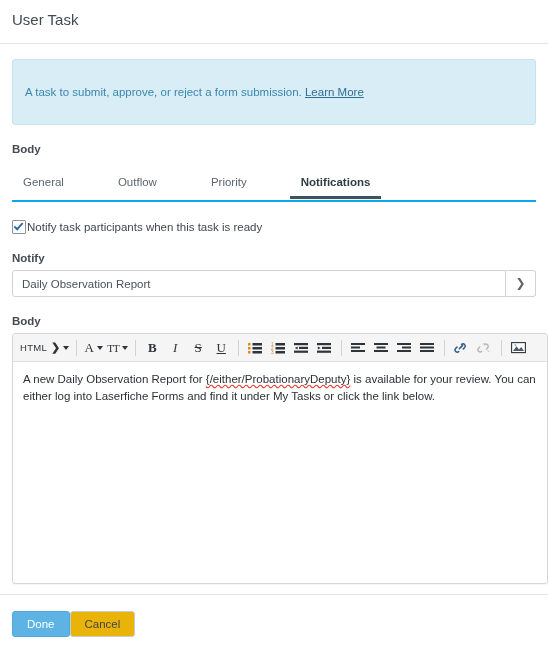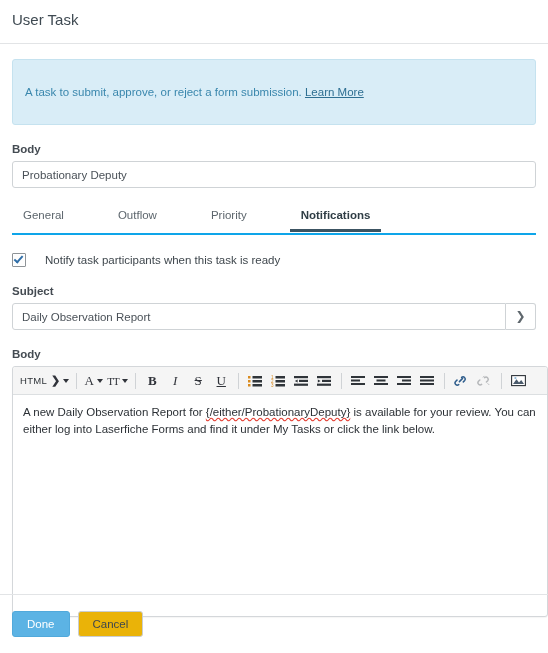--- a/index.html
+++ b/index.html
@@ -116,21 +116,21 @@
     position: absolute;
     left: 3px;
     top: 0px;
     width: 3px;
     height: 7px;
     border: solid #2f6ea8;
     border-width: 0 2px 2px 0;
     transform: rotate(42deg);
   }
   .check-label {
-    margin-left: 19px;
+    margin-left: 1px;
     font-size: 11.5px;
     color: #3f474d;
     line-height: 14px;
   }
 
   
   .input-group {
     display: flex;
     width: 100%;
     box-sizing: border-box;
@@ -232,21 +232,21 @@
     position: absolute;
     left: 0; right: 0;
     top: 594px;
     border-top: 1px solid #e2e4e6;
   }
   .footer {
     position: absolute;
     left: 12px;
     top: 611px;
     display: flex;
-    gap: 8px;
+    gap: 0;
   }
   .btn {
     font-family: "Liberation Sans", sans-serif;
     font-size: 11.5px;
     border-radius: 3px;
     padding: 0 14px;
     height: 26px;
     line-height: 24px;
     cursor: pointer;
     box-sizing: border-box;
@@ -269,37 +269,36 @@
 <div class="dialog-title">User Task</div>
 <div class="title-rule"></div>
 
 <div class="info-banner">
   <span>A task to submit, approve, or reject a form submission.</span>
   <a href="#">Learn More</a>
 </div>
 
 <div class="field-block">
   <div class="field-label">Body</div>
-  <input class="text-input" type="text" value="Probationary Deputy" style="">
 </div>
 
 <div class="tabs">
   <div class="tab">General</div>
   <div class="tab">Outflow</div>
   <div class="tab">Priority</div>
   <div class="tab active">Notifications</div>
 </div>
 
 <div class="check-row">
   <div class="cbox"></div>
   <div class="check-label">Notify task participants when this task is ready</div>
 </div>
 
 <div class="field-block">
-  <div class="field-label">Subject</div>
+  <div class="field-label">Notify</div>
   <div class="input-group">
     <input class="text-input" type="text" value="Daily Observation Report" style="">
     <div class="chevron-btn">❯</div>
   </div>
 </div>
 
 <div class="field-block">
   <div class="field-label">Body</div>
 </div>
 

